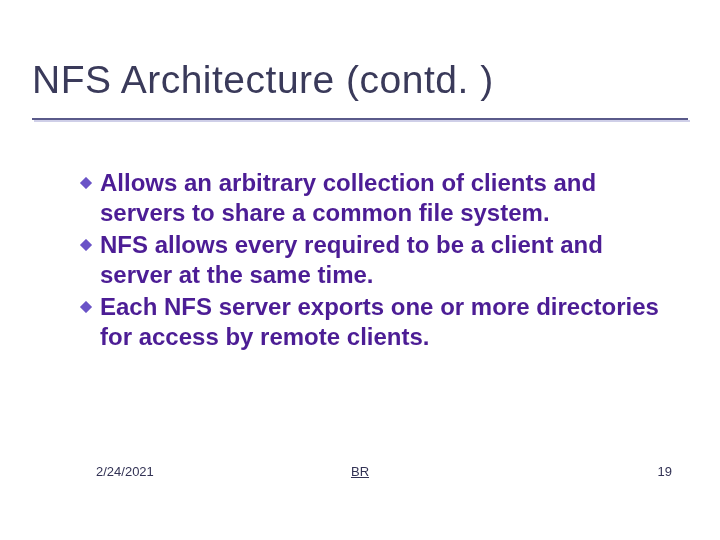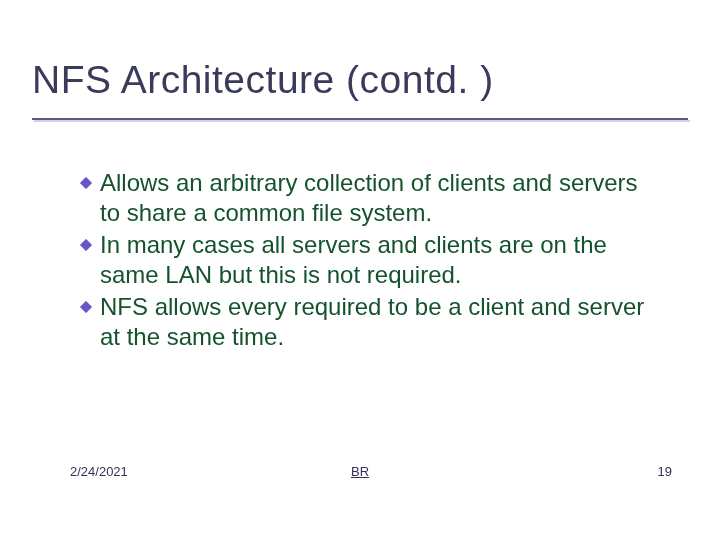--- a/index.html
+++ b/index.html
@@ -53,31 +53,31 @@
     line-height: 1.25;
   }
   .bullet-icon {
     flex: 0 0 auto;
     margin-right: 8px;
     margin-top: 9px;
   }
   .bullet-icon svg { display: block; }
   .bullet-text {
     font-size: 24px;
-    color: #14532d;
-    font-weight: 400;
+    color: #4c1d95;
+    font-weight: 700;
   }
   .footer {
     position: absolute;
     bottom: 28px;
     left: 0;
     width: 720px;
     display: flex;
     justify-content: space-between;
-    padding: 0 48px 0 70px;
+    padding: 0 48px 0 96px;
     font-size: 13px;
     color: #333355;
   }
   .footer-center {
     position: absolute;
     left: 50%;
     transform: translateX(-50%);
     text-decoration: underline;
   }
   .footer-right { }
@@ -96,40 +96,40 @@
     <div class="bullet-item">
       <span class="bullet-icon">
         <svg width="12" height="12" viewBox="0 0 12 12">
           <path d="M8 2 L14 8 L8 14 L2 8 Z" transform="translate(-2,-2)" fill="#c8c0e8"></path>
           <path d="M6 0 L12 6 L6 12 L0 6 Z" fill="#6a53c7"></path>
         </svg>
       </span>
       <span class="bullet-text">Allows an arbitrary collection of clients and servers to share a common file system.</span>
     </div>
 
-    <div class="bullet-item">
-      <span class="bullet-icon">
-        <svg width="12" height="12" viewBox="0 0 12 12">
-          <path d="M8 2 L14 8 L8 14 L2 8 Z" transform="translate(-2,-2)" fill="#c8c0e8"></path>
-          <path d="M6 0 L12 6 L6 12 L0 6 Z" fill="#6a53c7"></path>
-        </svg>
-      </span>
-      <span class="bullet-text">In many cases all servers and clients are on the same LAN but this is not required.</span>
-    </div>
 
     <div class="bullet-item">
       <span class="bullet-icon">
         <svg width="12" height="12" viewBox="0 0 12 12">
           <path d="M8 2 L14 8 L8 14 L2 8 Z" transform="translate(-2,-2)" fill="#c8c0e8"></path>
           <path d="M6 0 L12 6 L6 12 L0 6 Z" fill="#6a53c7"></path>
         </svg>
       </span>
       <span class="bullet-text">NFS allows every required to be a client and server at the same time.</span>
     </div>
 
+    <div class="bullet-item">
+      <span class="bullet-icon">
+        <svg width="12" height="12" viewBox="0 0 12 12">
+          <path d="M8 2 L14 8 L8 14 L2 8 Z" transform="translate(-2,-2)" fill="#c8c0e8"></path>
+          <path d="M6 0 L12 6 L6 12 L0 6 Z" fill="#6a53c7"></path>
+        </svg>
+      </span>
+      <span class="bullet-text">Each NFS server exports one or more directories for access by remote clients.</span>
+    </div>
 
   </div>
 
   <div class="footer">
     <span>2/24/2021</span>
     <span class="footer-center">BR</span>
     <span class="footer-right">19</span>
   </div>
 
 </div>

